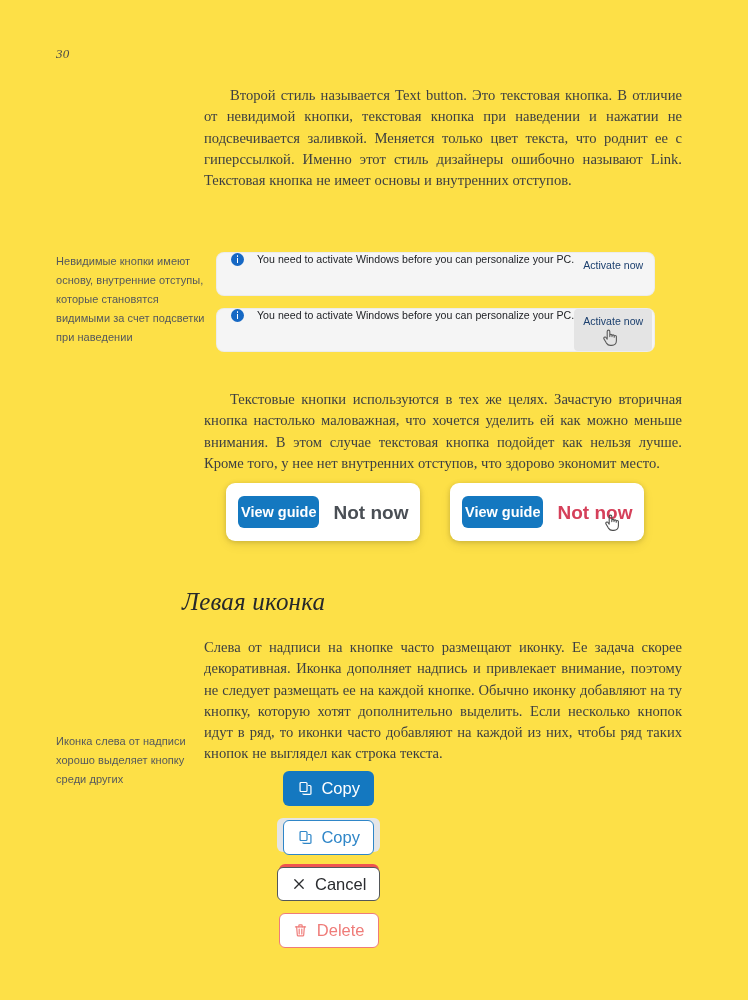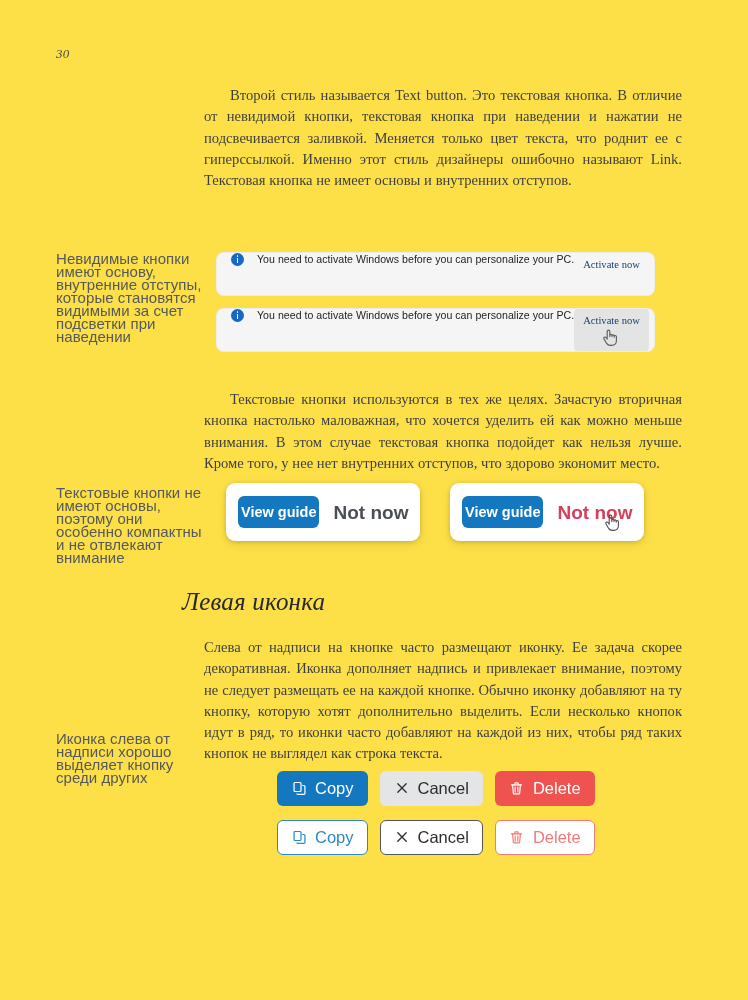--- a/index.html
+++ b/index.html
@@ -60,22 +60,22 @@
     color: #26282b;
     letter-spacing: 0.2px;
   }
 
   
   .note {
     position: absolute;
     left: 56px;
     width: 150px;
     font-family: "Liberation Sans", sans-serif;
-    font-size: 15px;
-    line-height: 13px;
+    font-size: 11px;
+    line-height: 19px;
     color: #55585c;
     letter-spacing: 0.05px;
   }
 
   
   .winbar {
     position: absolute;
     left: 217px;
     width: 437px;
     height: 42px;
@@ -117,21 +117,20 @@
     white-space: nowrap;
   }
   .winbar .spacer { flex: 1 1 auto; }
   .winbar .cta {
     font-size: 10.6px;
     color: #1b3f6e;
     white-space: nowrap;
     padding: 6px 9px;
     border-radius: 4px;
     position: relative;
-    font-family: Liberation Serif, serif;
   }
   .winbar .cta.hovered {
     background: #e4e4e4;
   }
 
   
   .cursor {
     position: absolute;
     width: 17px;
     height: 19px;
@@ -171,20 +170,21 @@
     font-weight: bold;
   }
   .btn-text-pill.hovered { color: #d5405a; }
 
   
   .iconbtn-row {
     position: absolute;
     display: flex;
     gap: 12px;
     align-items: center;
+    flex-direction: column;
   }
   .iconbtn {
     display: flex;
     align-items: center;
     gap: 8px;
     border-radius: 6px;
     padding: 8px 13px;
     font-size: 16.5px;
     line-height: 1;
     box-sizing: border-box;
@@ -234,21 +234,20 @@
   </div>
 
   <svg class="cursor" style="left:602px; top:328px;" viewBox="0 0 17 19">
     <path d="M5.2 10.4V3.4a1.3 1.3 0 0 1 2.6 0v5.2m0-1.1a1.1 1.1 0 0 1 2.2 0v1.1m0-.6a1.1 1.1 0 0 1 2.2 0v1.3m0-.7a1.1 1.1 0 0 1 2.2 0v4.2c0 2.6-1.9 4.6-4.5 4.6H8.3c-2 0-3-1-3.9-2.3L2 10.9a1.2 1.2 0 0 1 2-1.4l1.2 1.6" fill="none" stroke="#5a5a5a" stroke-width="1.1" stroke-linecap="round" stroke-linejoin="round"></path>
   </svg>
 
   <div class="body-col" style="top:381px;">
     <p class="para">Текстовые кнопки используются в тех же целях. Зачастую вторичная кнопка настолько маловажная, что хочется уделить ей как можно меньше внимания. В этом случае текстовая кнопка подойдет как нельзя лучше. Кроме того, у нее нет внутренних отступов, что здорово экономит место.</p>
   </div>
 
-  <div class="note" style="top:486px;">Текстовые кнопки не имеют основы, поэтому они особенно компактны и не отвлекают внимание</div>
 
   <div class="guide-card" style="left:226px; top:483px; width:194px;">
     <span class="btn-primary-pill">View guide</span>
     <span class="btn-text-pill">Not now</span>
   </div>
 
   <div class="guide-card" style="left:450px; top:483px; width:194px;">
     <span class="btn-primary-pill">View guide</span>
     <span class="btn-text-pill hovered">Not now</span>
   </div>

